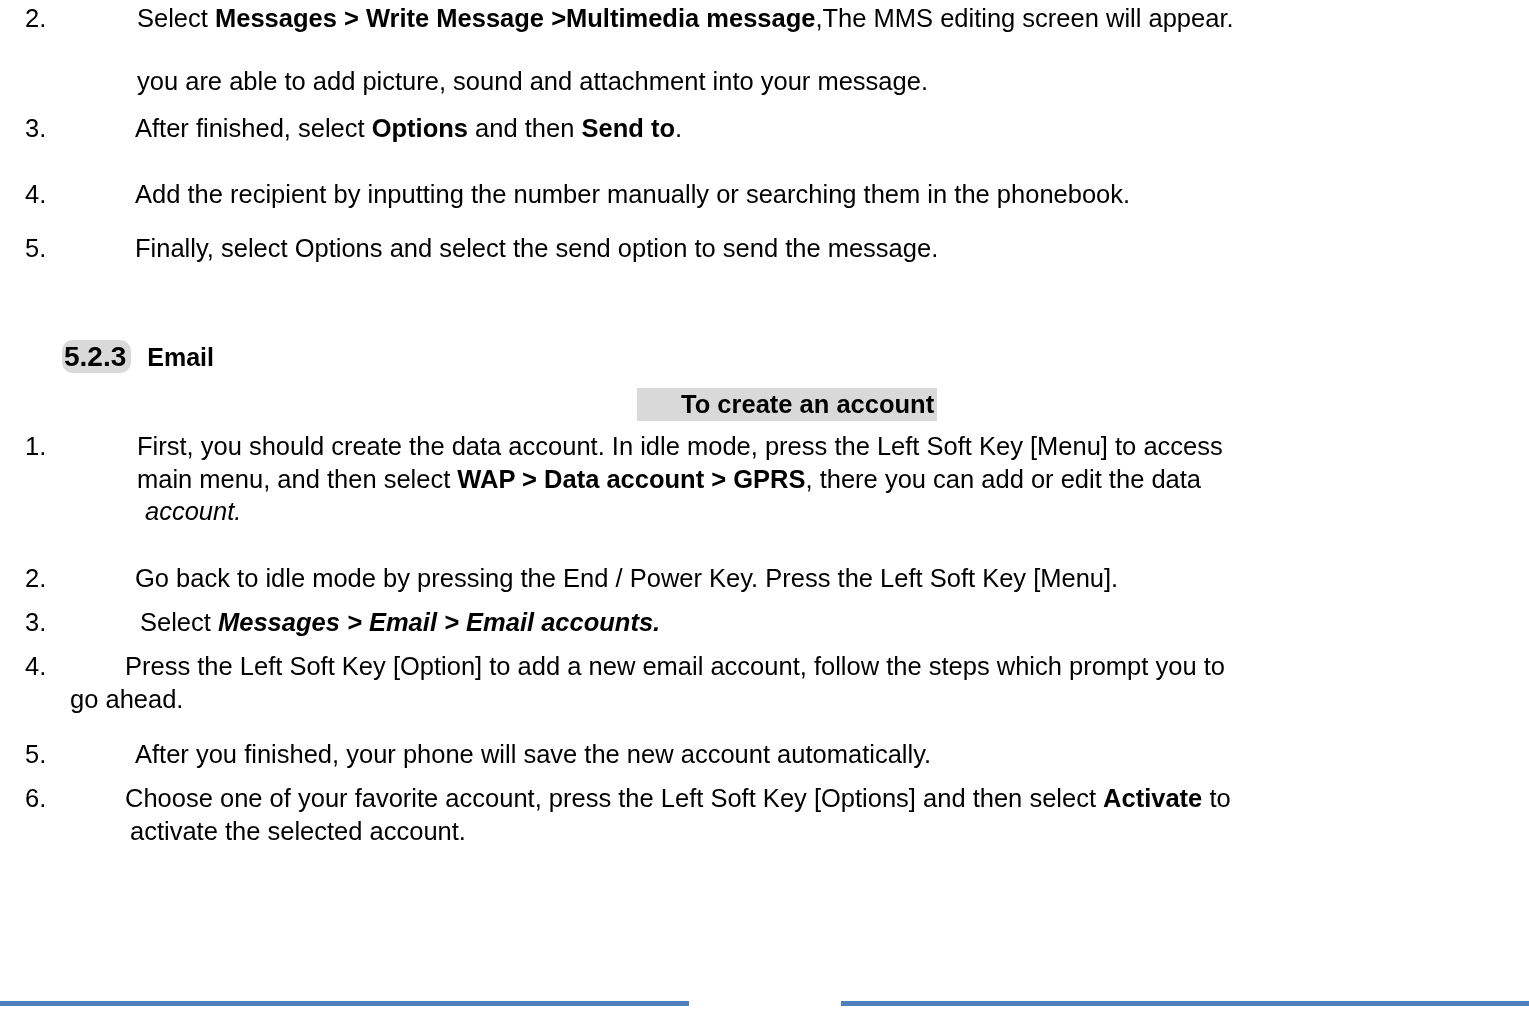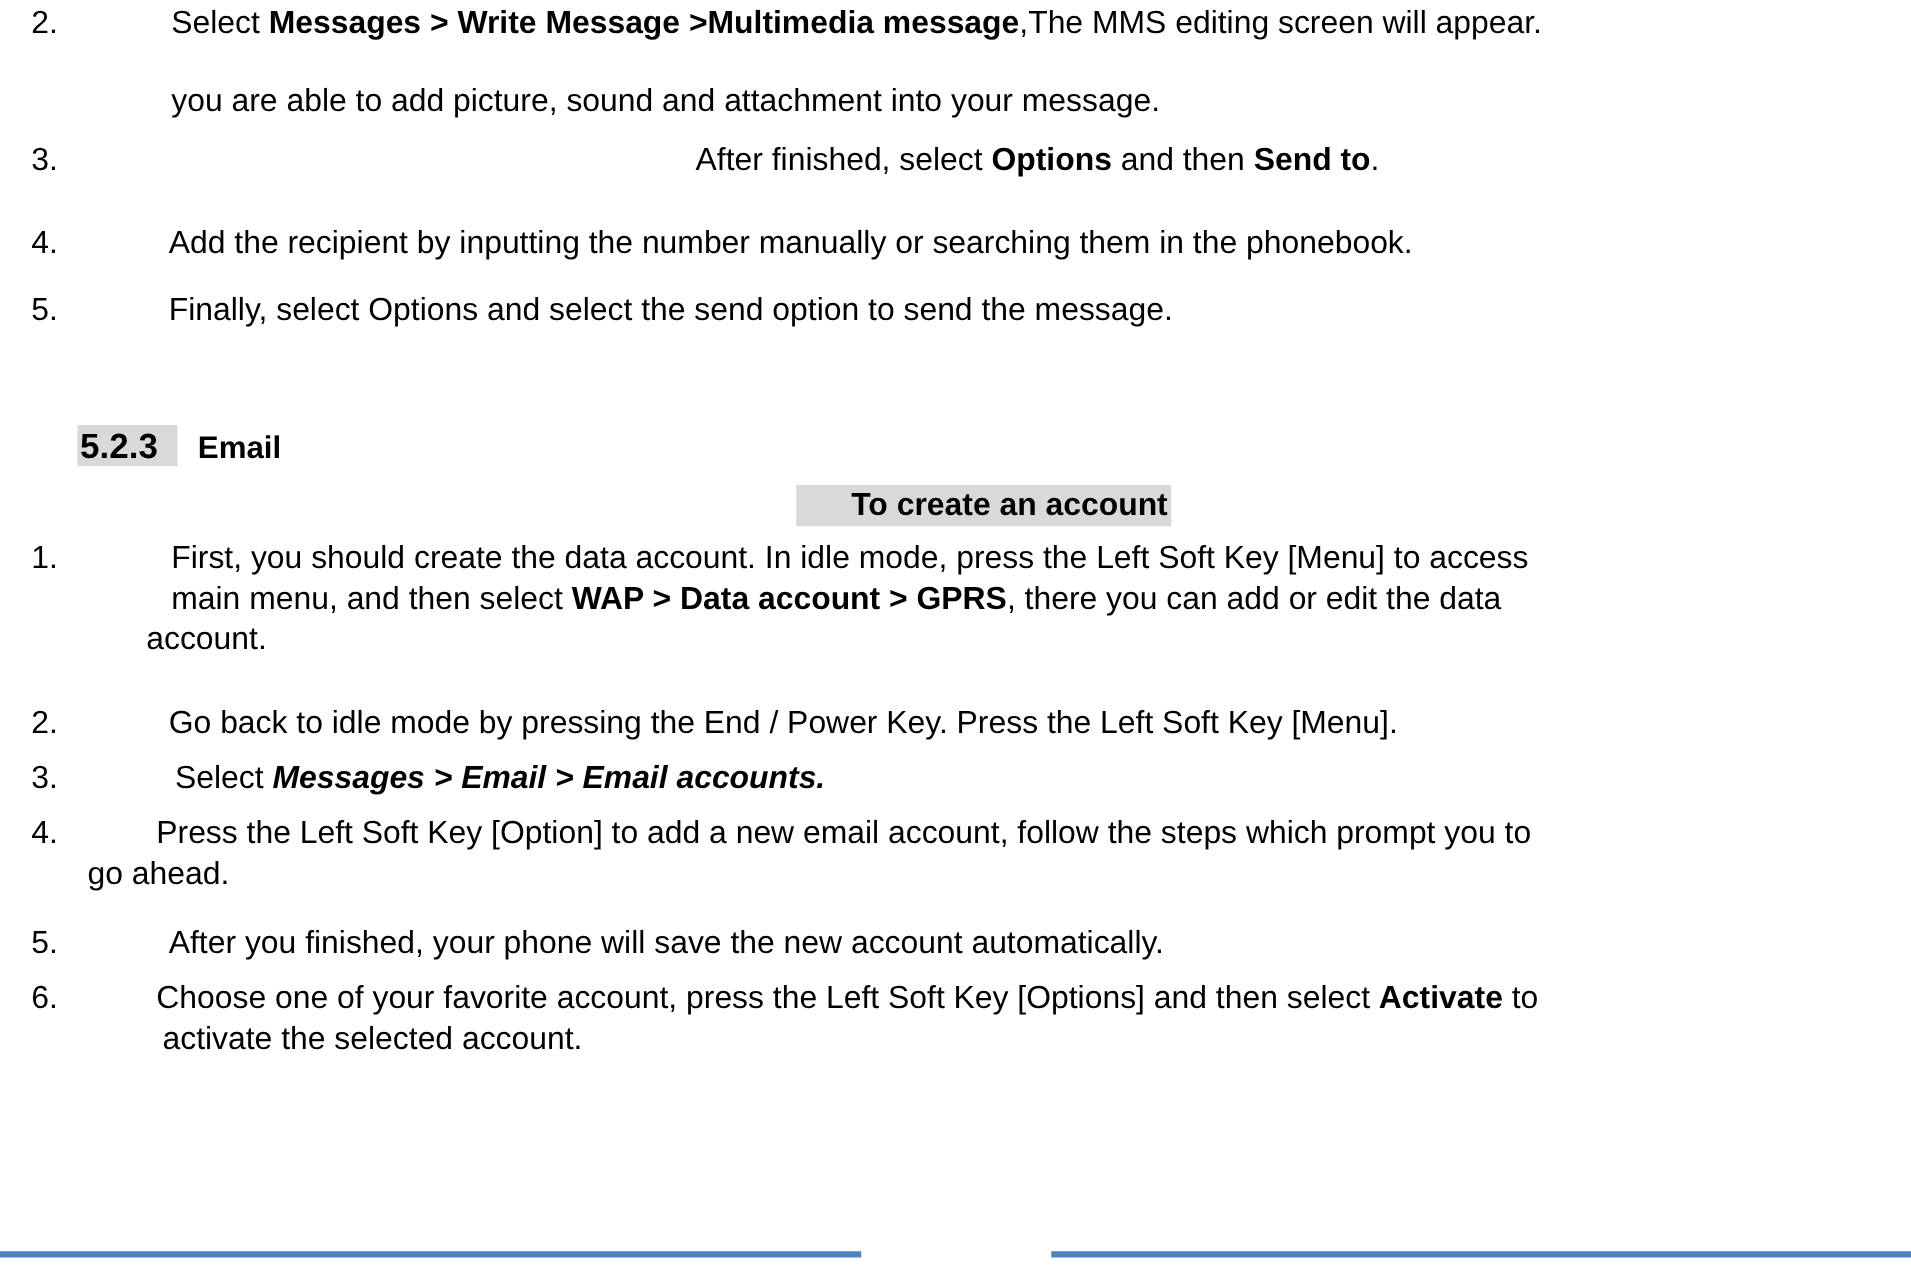--- a/index.html
+++ b/index.html
@@ -46,21 +46,22 @@
   .sec-heading {
     position: absolute;
     left: 62px;
     top: 341px;
     font-size: 28px;
     font-weight: bold;
     white-space: nowrap;
   }
   .sec-num {
     background: #d9d9d9;
-    padding: 1px 16px 1px 2px;
+    padding: 1px 5px 1px 2px;
+    border-radius: 11px;
   }
   .sec-label {
     font-size: 25px;
     font-weight: bold;
     padding-left: 16px;
   }
 
   .sub-heading {
     position: absolute;
     left: 637px;
@@ -90,21 +91,21 @@
   <div>
 
     <div class="item" style="left:25px; top:2px; width:1500px;">
       <span class="num">2.</span>
       <span class="body-text" style="margin-left:112px;"><span>Select </span><span style="font-weight: bold;">Messages &gt; Write Message &gt;Multimedia message</span><span>,The MMS editing screen will appear.</span></span>
       <span class="body-text" style="margin-left:112px; margin-top:30px;"><span> you are able to add picture, sound and attachment into your message.</span></span>
     </div>
 
     <div class="item" style="left:25px; top:112px; width:1500px;">
       <span class="num">3.</span>
-      <span class="body-text" style="margin-left:110px;text-align:center;"><span>After finished, select </span><span style="font-weight: bold;">Options</span><span> and then </span><span style="font-weight: bold;">Send to</span><span>.</span></span>
+      <span class="body-text" style="margin-left:110px;"><span>After finished, select </span><span style="font-weight: bold;">Options</span><span> and then </span><span style="font-weight: bold;">Send to</span><span>.</span></span>
     </div>
 
     <div class="item" style="left:25px; top:178px; width:1500px;">
       <span class="num">4.</span>
       <span class="body-text" style="margin-left:110px;"><span>Add the recipient by inputting the number manually or searching them in the phonebook.</span></span>
     </div>
 
     <div class="item" style="left:25px; top:232px; width:1500px;">
       <span class="num">5.</span>
       <span class="body-text" style="margin-left:110px;"><span>Finally, select Options and select the send option to send the message.</span></span>
@@ -117,21 +118,21 @@
   </div>
 
   <div class="sub-heading" style="background-color: rgb(217, 217, 217); padding-left: 44px;">To create an account</div>
 
   <div>
 
     <div class="item" style="left:25px; top:430px; width:1500px;">
       <span class="num">1.</span>
       <span class="body-text" style="margin-left:112px;"><span>First, you should create the data account. In idle mode, press the Left Soft Key [Menu] to access</span></span>
       <span class="body-text" style="margin-left:112px;"><span>main menu, and then select </span><span style="font-weight: bold;">WAP &gt; Data account &gt; GPRS</span><span>, there you can add or edit the data</span></span>
-      <span class="body-text" style="margin-left:92px;"><span>account.</span></span>
+      <span class="body-text" style="margin-left:120px;font-style:italic;"><span>account.</span></span>
     </div>
 
     <div class="item" style="left:25px; top:562px; width:1500px;">
       <span class="num">2.</span>
       <span class="body-text" style="margin-left:110px;"><span>Go back to idle mode by pressing the End / Power Key. Press the Left Soft Key [Menu].</span></span>
     </div>
 
     <div class="item" style="left:25px; top:606px; width:1500px;">
       <span class="num">3.</span>
       <span class="body-text" style="margin-left:115px;"><span>Select </span><span style="font-weight: bold; font-style: italic;">Messages &gt; Email &gt; Email accounts.</span></span>

